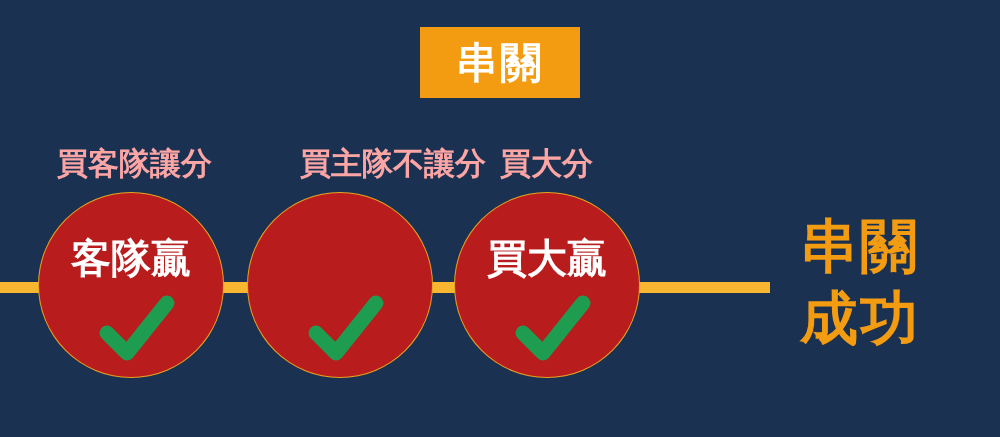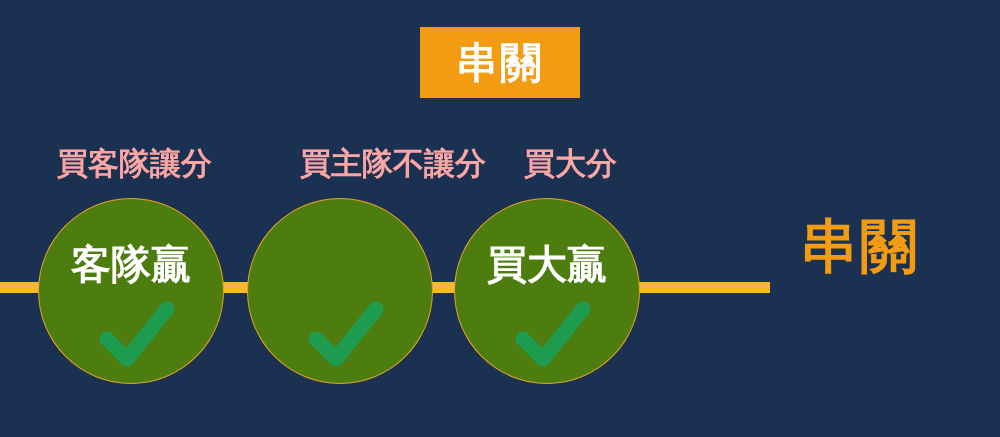--- a/index.html
+++ b/index.html
@@ -20,21 +20,21 @@
     .bet-label {
       position:absolute; top:143px; color:#fca5a5;
       font-size:31px; font-weight:bold; white-space:nowrap;
     }
     .line {
       position:absolute; left:0; top:282px; width:770px; height:11px;
       background:#f8b631;
     }
     .circle {
       position:absolute; width:184px; height:184px; border-radius:50%;
-      background:#4d7c0f; top:199px;
+      background:#b91c1c; top:193px;
       box-shadow:0 0 0 1px #e8a321;
     }
     .circle .label {
       position:absolute; left:0; right:0; top:38px; text-align:center;
       color:#ffffff; font-size:40px; font-weight:bold; white-space:nowrap;
     }
     .circle svg { position:absolute; left:58px; top:100px; }
     .result {
       position:absolute; left:800px; top:210px; color:#f39c12;
       font-size:58px; font-weight:bold; line-height:72px; letter-spacing:2px;
@@ -42,21 +42,21 @@
   </style>
 </head>
 <body>
 
 <div class="title-box">
   <span>串關</span>
 </div>
 
 <div class="bet-label" style="left:57px;">買客隊讓分</div>
 <div class="bet-label" style="left:256px;margin-left:44px;">買主隊不讓分</div>
-<div class="bet-label" style="left:524px;">買大分</div>
+<div class="bet-label" style="left:500px;">買大分</div>
 
 <div class="line"></div>
 
 <div class="circle" style="left:39px;">
   <div class="label">客隊贏</div>
   <svg width="80" height="72" viewBox="0 0 80 72">
     <polyline points="10,40 30,60 70,10" fill="none" stroke="#1e9c4f" stroke-width="15" stroke-linecap="round" stroke-linejoin="round"></polyline>
   </svg>
 </div>
 
@@ -68,13 +68,14 @@
 
 <div class="circle" style="left:455px;text-decoration:underline;">
   <div class="label">買大贏</div>
   <svg width="80" height="72" viewBox="0 0 80 72">
     <polyline points="10,40 30,60 70,10" fill="none" stroke="#1e9c4f" stroke-width="15" stroke-linecap="round" stroke-linejoin="round"></polyline>
   </svg>
 </div>
 
 <div class="result">
   <div>串關</div>
+  <div>成功</div>
 </div>
 
 </body></html>

